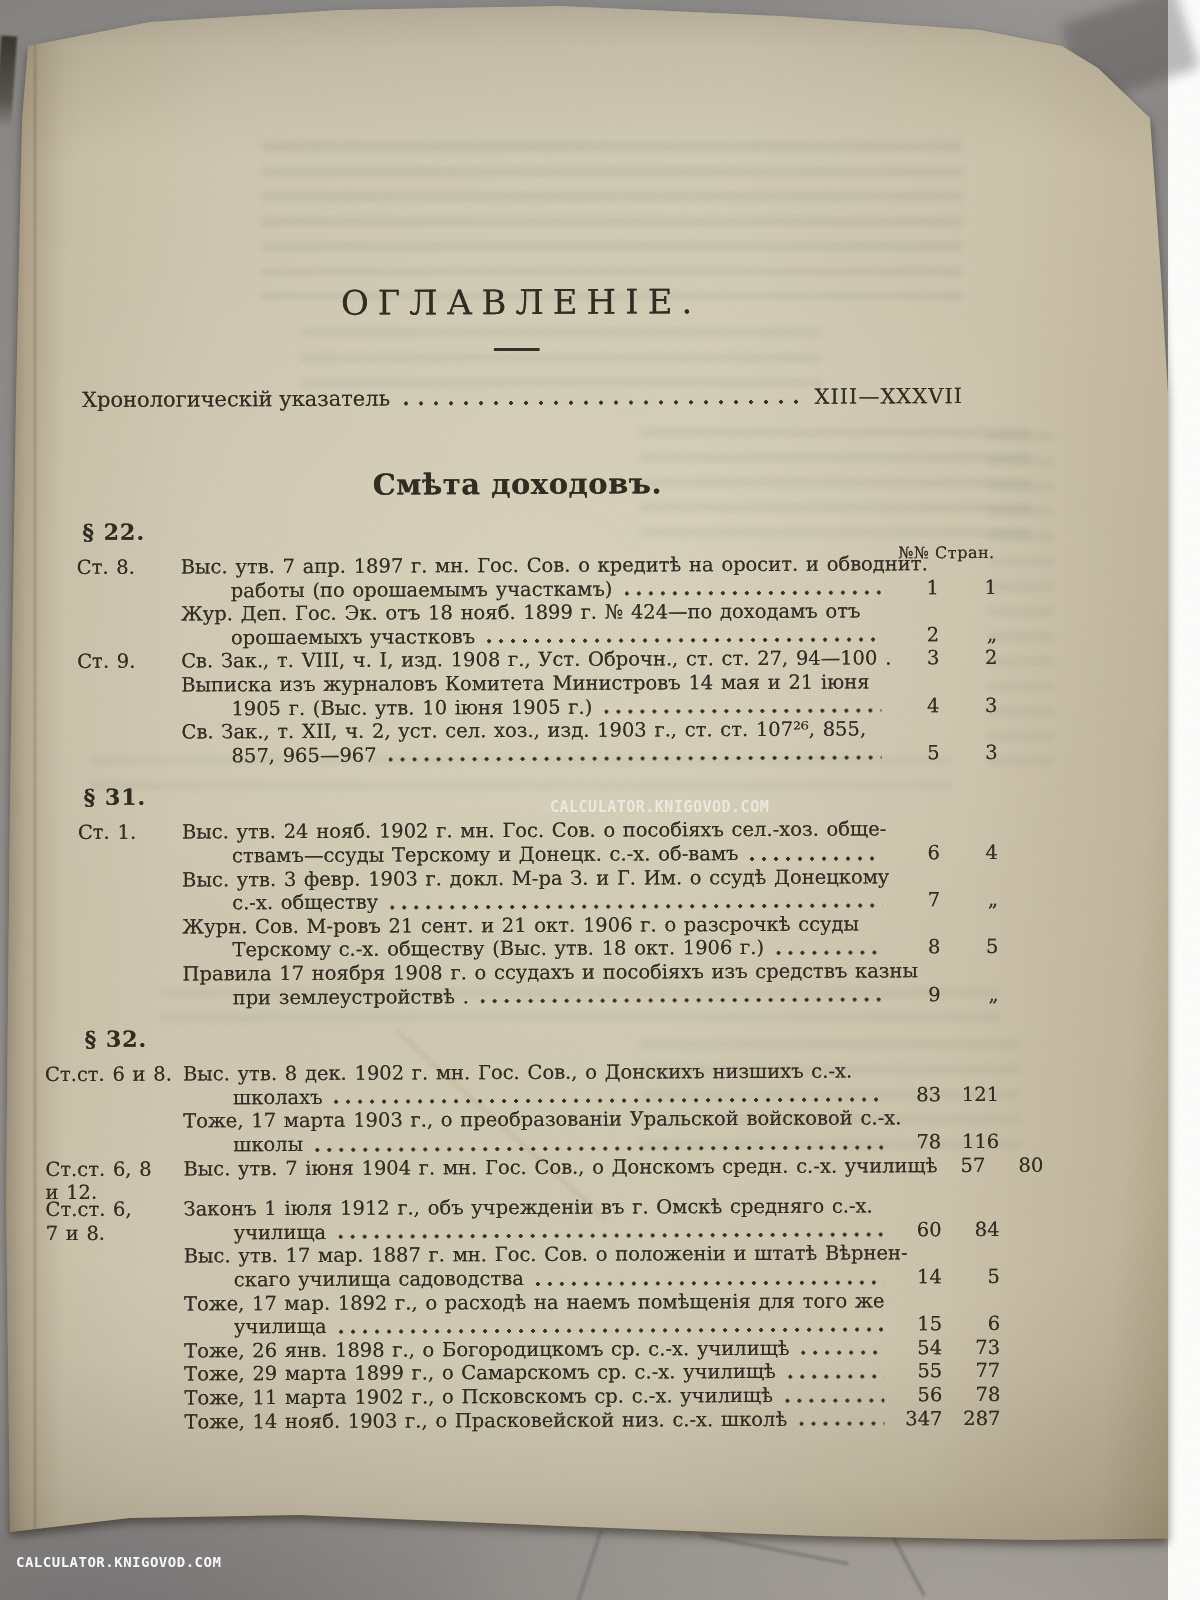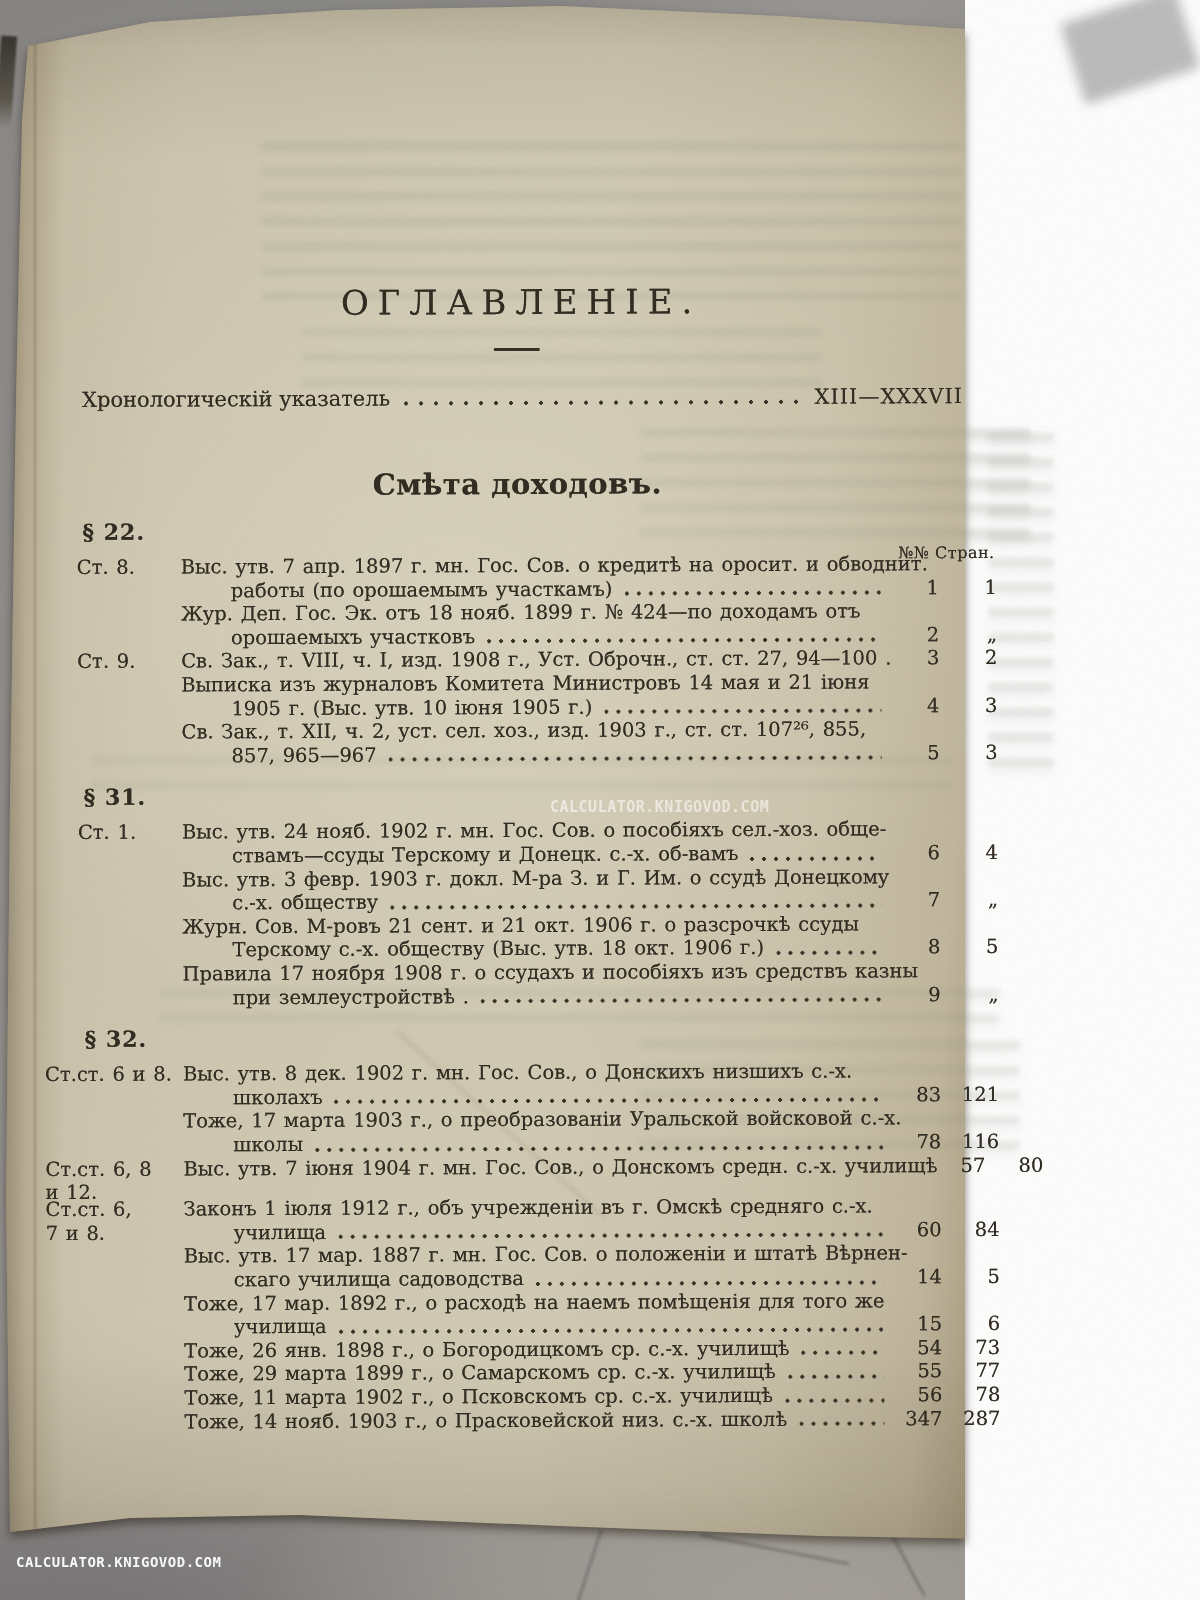--- a/index.html
+++ b/index.html
@@ -1,17 +1,17 @@
 <!DOCTYPE html>
 <html><head>
 <meta charset="utf-8">
 <style>
   html,body{margin:0;padding:0;width:1200px;height:1600px;overflow:hidden;
     font-family:"DejaVu Serif","Liberation Serif",serif;}
-  .photo{position:absolute;inset:0;width:965px;height:1600px;background:#ef4444;}
+  .photo{position:absolute;inset:0;width:1168px;height:1600px;background:#ef4444;}
 
   
   .table-bg{position:absolute;inset:0;
     background:
       radial-gradient(950px 420px at 86% 102%, #b7b3ad 0%, rgba(183,179,173,0) 62%),
       radial-gradient(760px 520px at 8% 104%, #7b7a7f 0%, rgba(123,122,127,0) 58%),
       radial-gradient(600px 260px at 92% -2%, #a3a09e 0%, rgba(163,160,158,0) 60%),
       linear-gradient(180deg,#8a8988 0%,#8f8d8c 48%,#989593 100%);}
   .vein{position:absolute;background:rgba(100,97,101,0.55);filter:blur(1.5px);}
   .vein.v1{left:588px;top:1528px;width:3px;height:76px;transform:rotate(18deg);}

